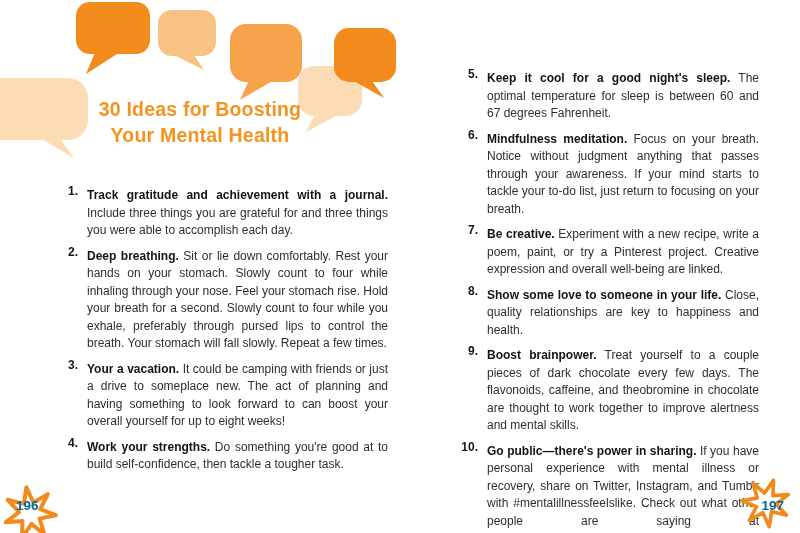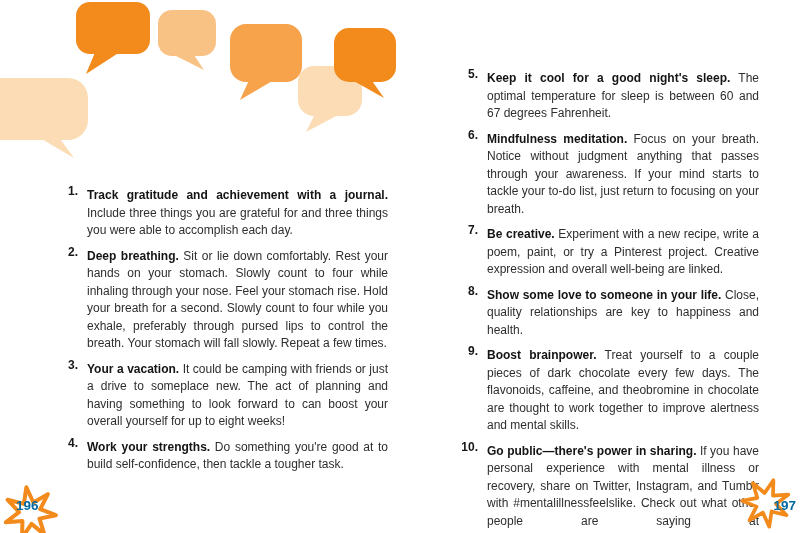--- a/index.html
+++ b/index.html
@@ -34,21 +34,21 @@
     color:#161616;
     white-space:nowrap;
   }
   .body{margin:4px;flex:1;text-align:justify;color:#2e2e2e;}
   .body b{font-weight:700;color:#141414;}
   .pagenum{
     position:absolute;bottom:20px;
     font-weight:700;font-size:13.5px;color:#0369a1;
   }
   .pagenum.left{left:16px;}
-  .pagenum.right{right:4px;text-align:right;}
+  .pagenum.right{right:16px;text-align:right;}
   .burst{position:absolute;}
   .burst.bl{left:-6px;bottom:-12px;}
   .burst.br{right:4px;bottom:-2px;}
 </style>
 </head>
 <body>
 
 <div class="spread">
 
   <svg class="bubbles" width="420" height="170" viewBox="0 0 420 170" aria-hidden="true">
@@ -77,20 +77,24 @@
       <rect x="76" y="2" width="74" height="52" rx="14"></rect>
       <polygon points="96,50 86,74 120,52"></polygon>
     </g>
 
     <g fill="#F28A1C">
       <rect x="334" y="28" width="62" height="54" rx="15"></rect>
       <polygon points="370,78 384,98 352,80"></polygon>
     </g>
   </svg>
 
+  <div class="title">
+    <div>30 Ideas for Boosting</div>
+    <div>Your Mental Health</div>
+  </div>
 
   <div class="list left">
     <div class="item">
       <span class="num">1.</span>
       <p class="body"><b>Track gratitude and achievement with a journal.</b> <span>Include three things you are grateful for and three things you were able to accomplish each day.</span></p>
     </div>
     <div class="item">
       <span class="num">2.</span>
       <p class="body"><b>Deep breathing.</b> <span>Sit or lie down comfortably. Rest your hands on your stomach. Slowly count to four while inhaling through your nose. Feel your stomach rise. Hold your breath for a second. Slowly count to four while you exhale, preferably through pursed lips to control the breath. Your stomach will fall slowly. Repeat a few times.</span></p>
     </div>

